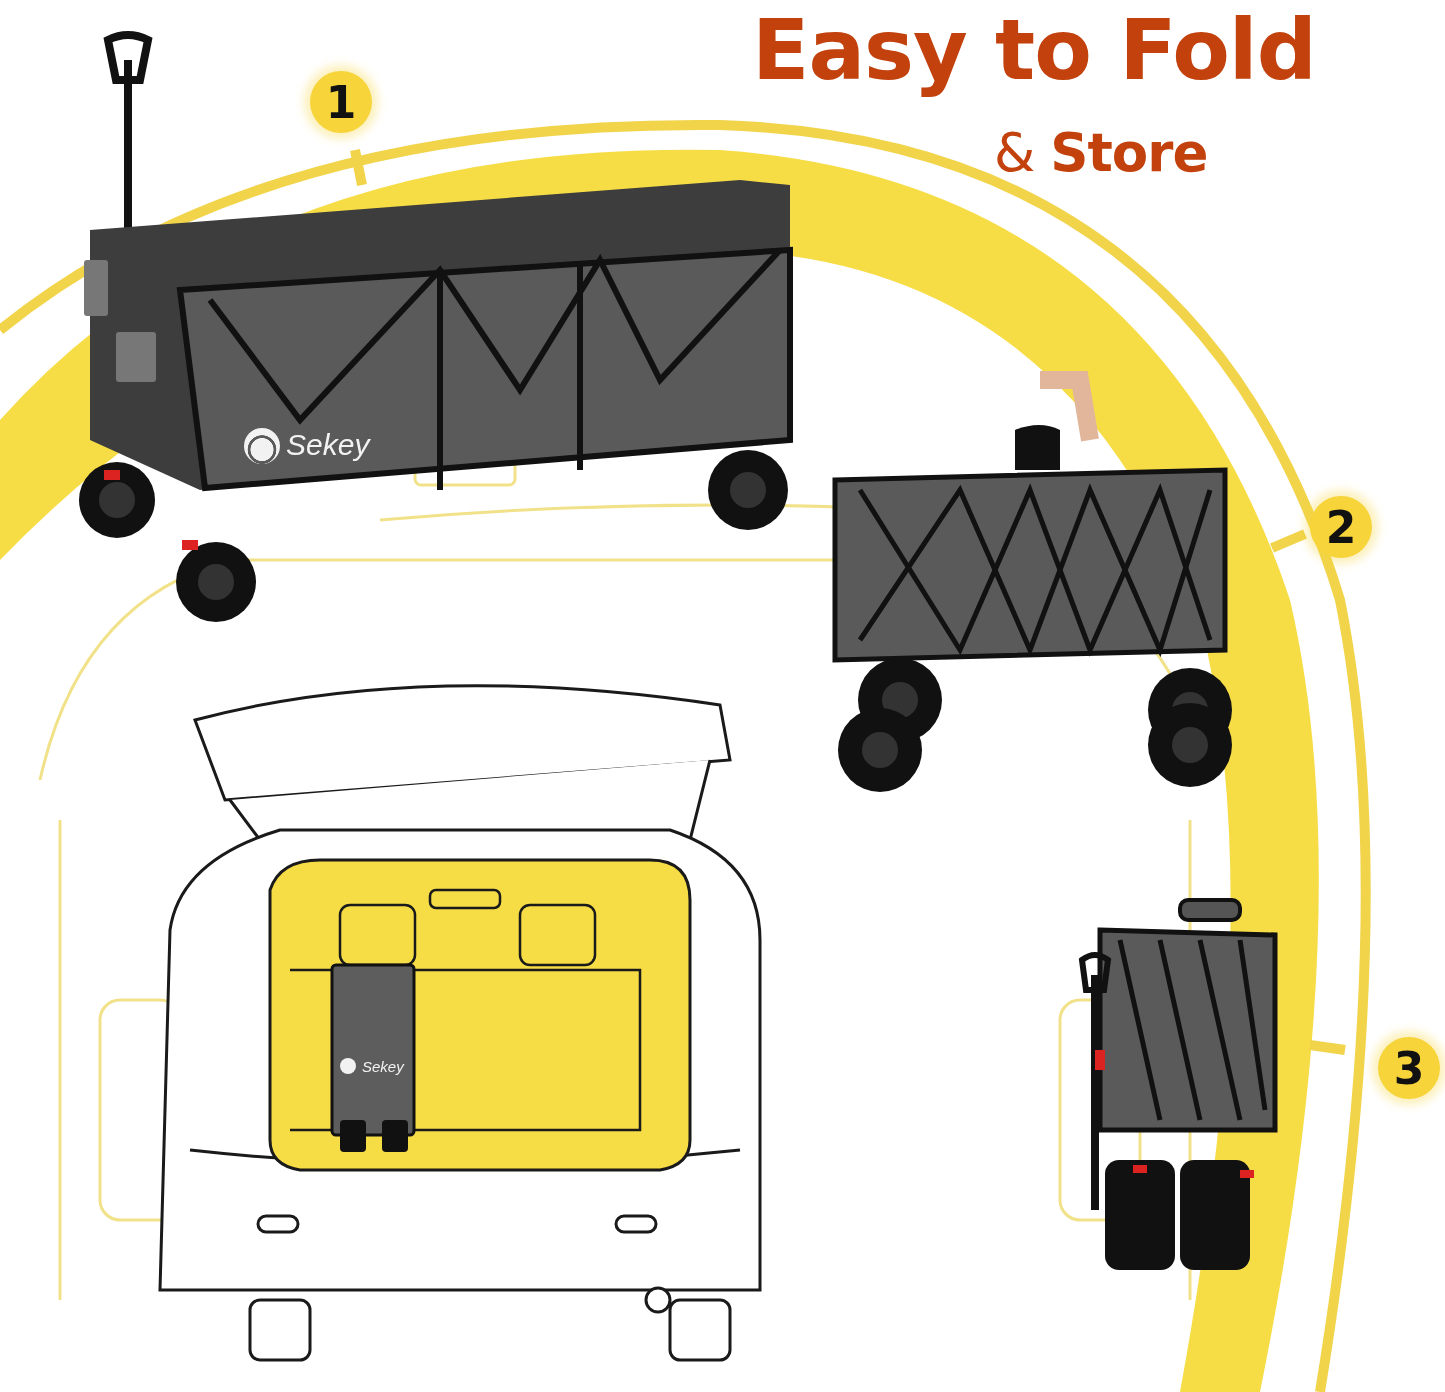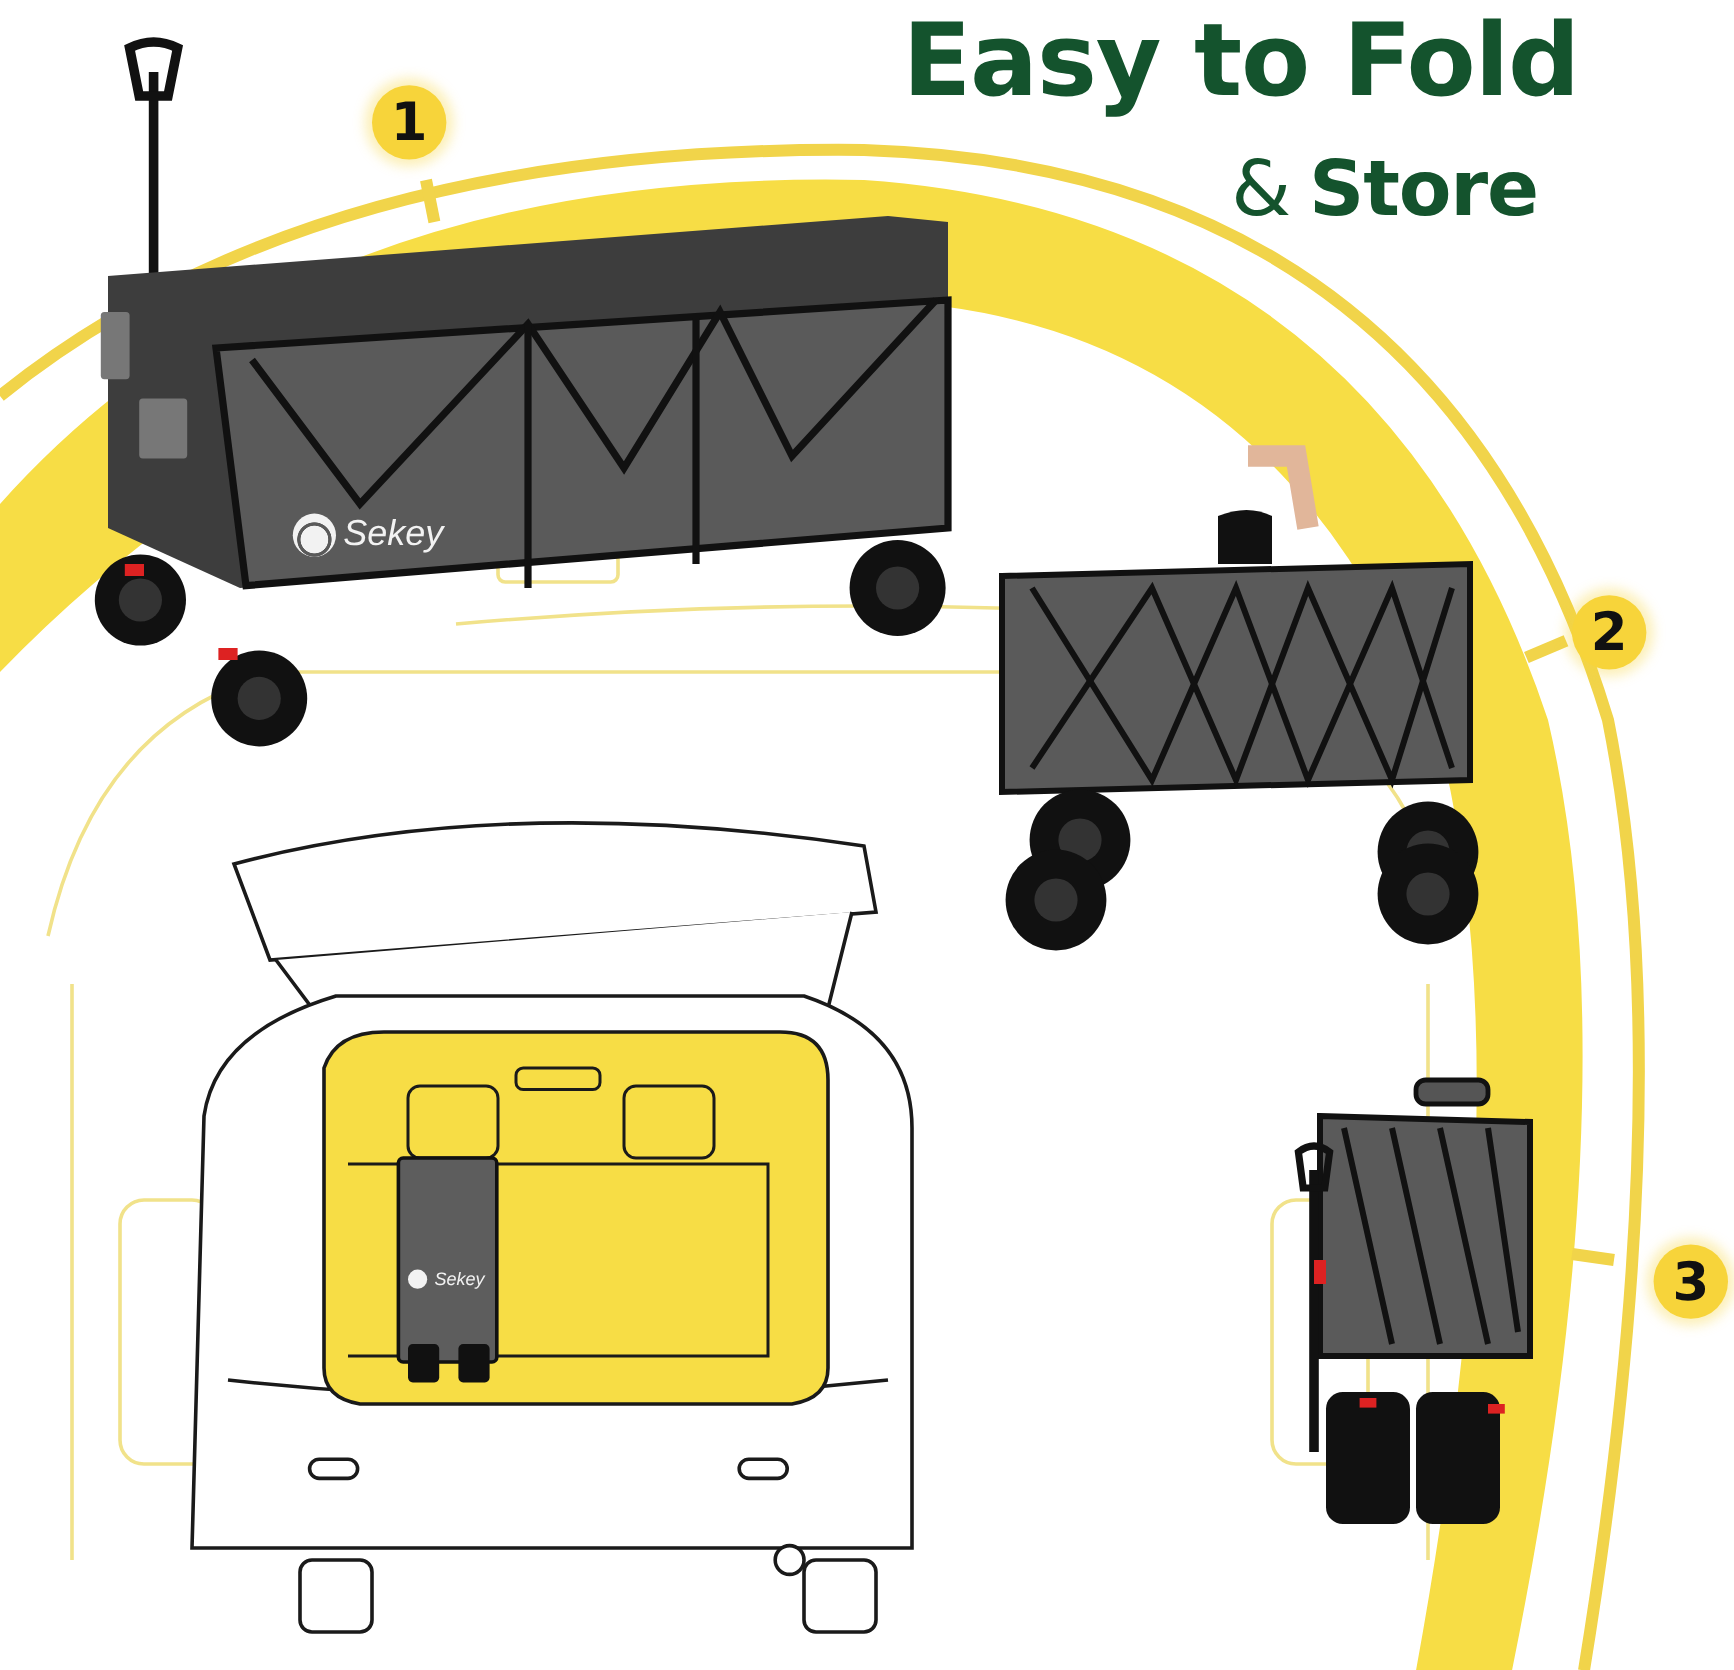--- a/index.html
+++ b/index.html
@@ -1,20 +1,20 @@
 <!DOCTYPE html>
 <html><head>
 <meta charset="utf-8">
 <style>
   html,body{margin:0;padding:0;background:#ffffff;}
   #stage{position:relative;width:1445px;height:1392px;overflow:hidden;background:#fff;font-family:"DejaVu Sans",sans-serif;}
   svg.bg{position:absolute;left:0;top:0;}
-  .headline{position:absolute;color:#14532d;font-family:"DejaVu Sans",sans-serif;font-weight:bold;letter-spacing:-1px;line-height:1;}
+  .headline{position:absolute;color:#c2410c;font-family:"DejaVu Sans",sans-serif;font-weight:bold;letter-spacing:-1px;line-height:1;}
   .h1{left:752px;top:8px;font-size:84px;}
-  .h2{left:1026px;top:126px;font-size:64px;}
+  .h2{left:994px;top:126px;font-size:53px;}
   .h2 .amp{font-weight:normal;font-family:"DejaVu Sans",sans-serif;margin-right:16px;}
   .step{position:absolute;width:62px;height:62px;border-radius:50%;background:#f7d43a;box-shadow:0 0 10px 6px rgba(247,212,58,0.35);display:flex;align-items:center;justify-content:center;font-weight:bold;font-size:44px;color:#111;font-family:"DejaVu Sans",sans-serif;}
   .logo{position:absolute;display:flex;gap:6px;color:#f2f2f2;font-style:italic;font-family:"Liberation Sans",sans-serif;}
 </style>
 </head>
 <body>
 
 <div id="stage">
 
   <svg class="bg" width="1445" height="1392" viewBox="0 0 1445 1392">

